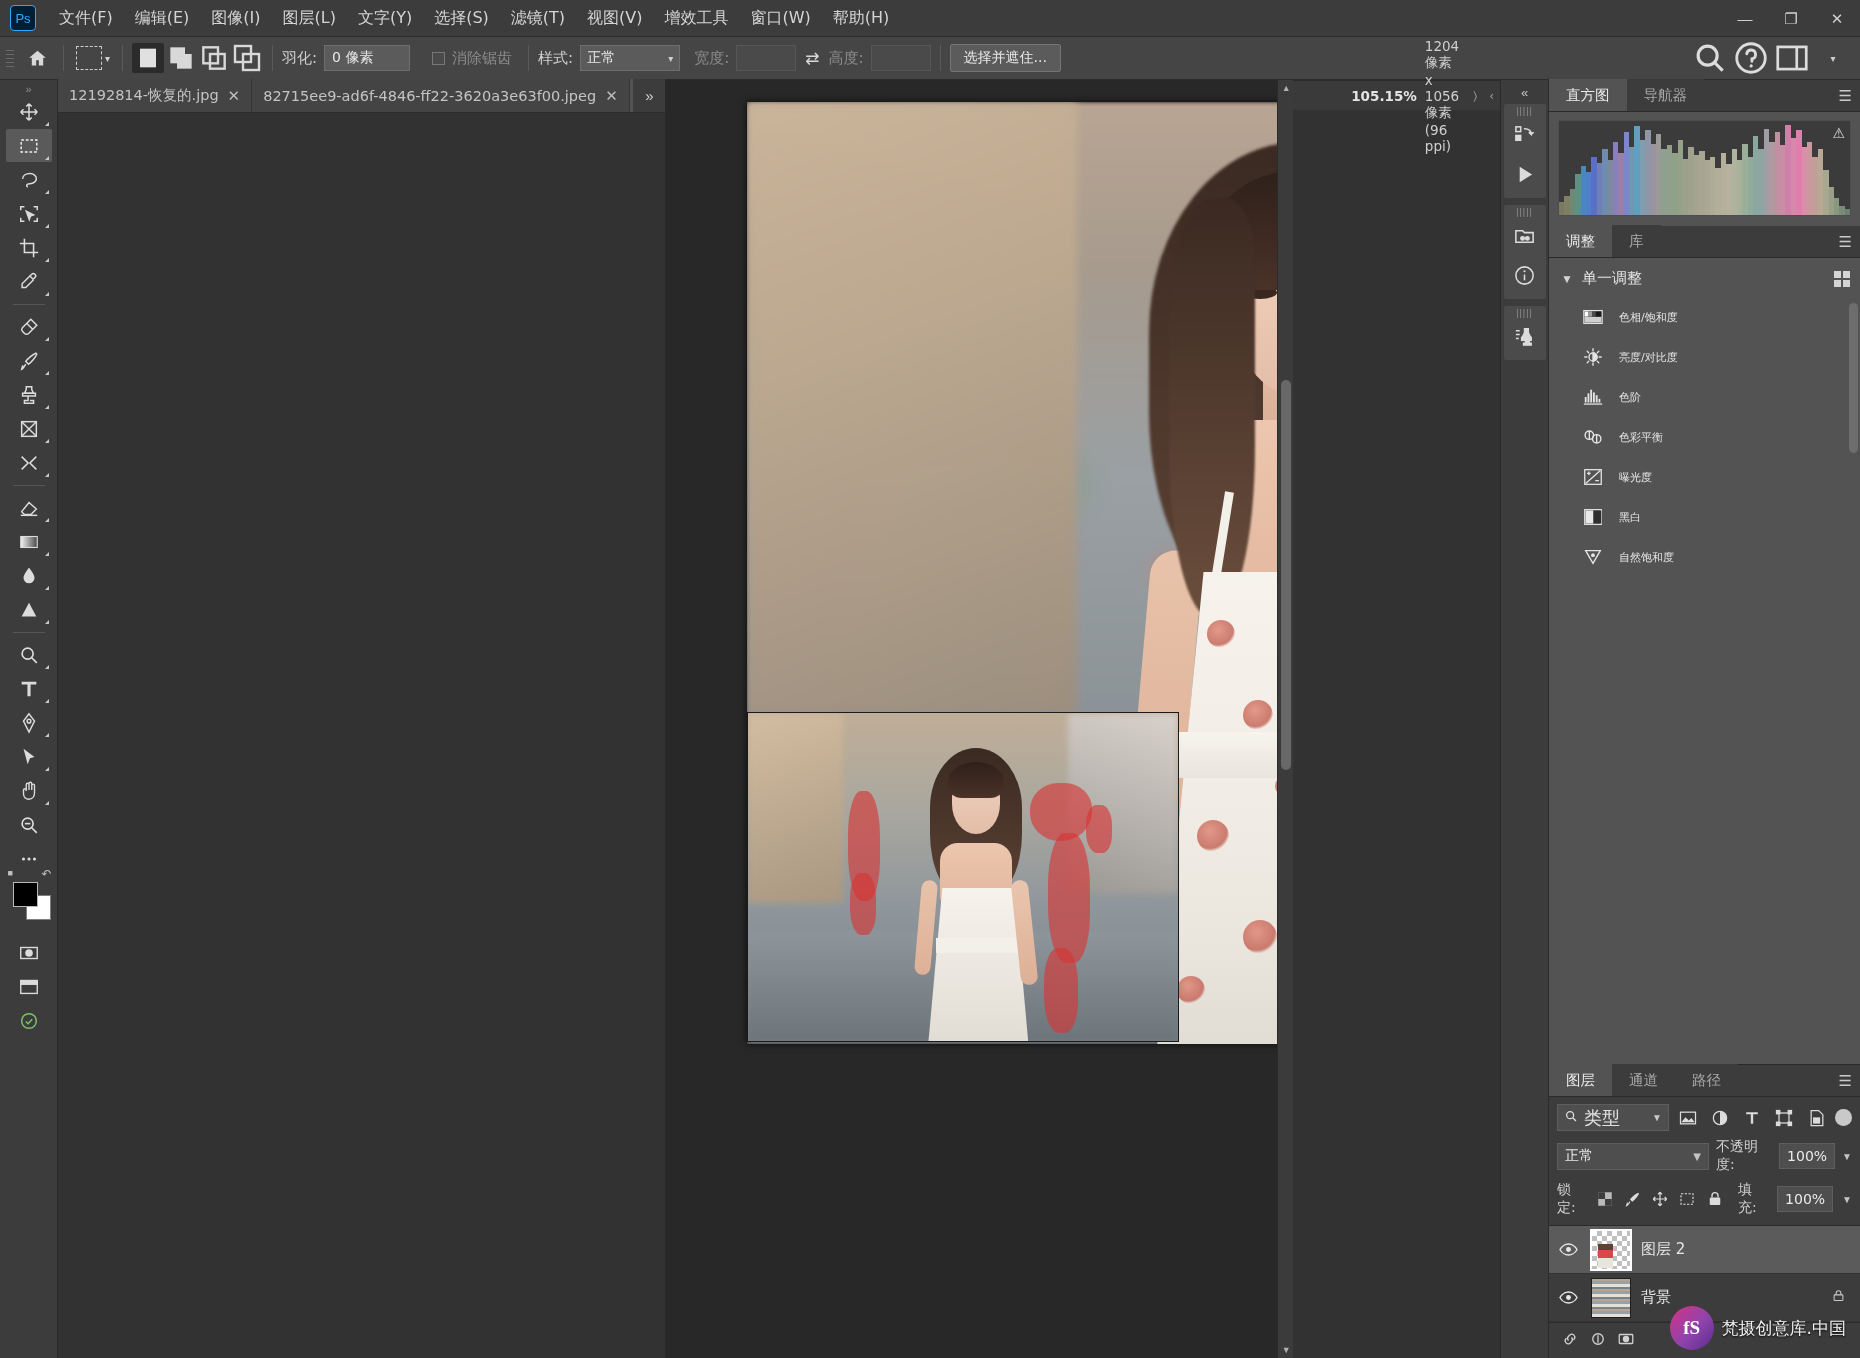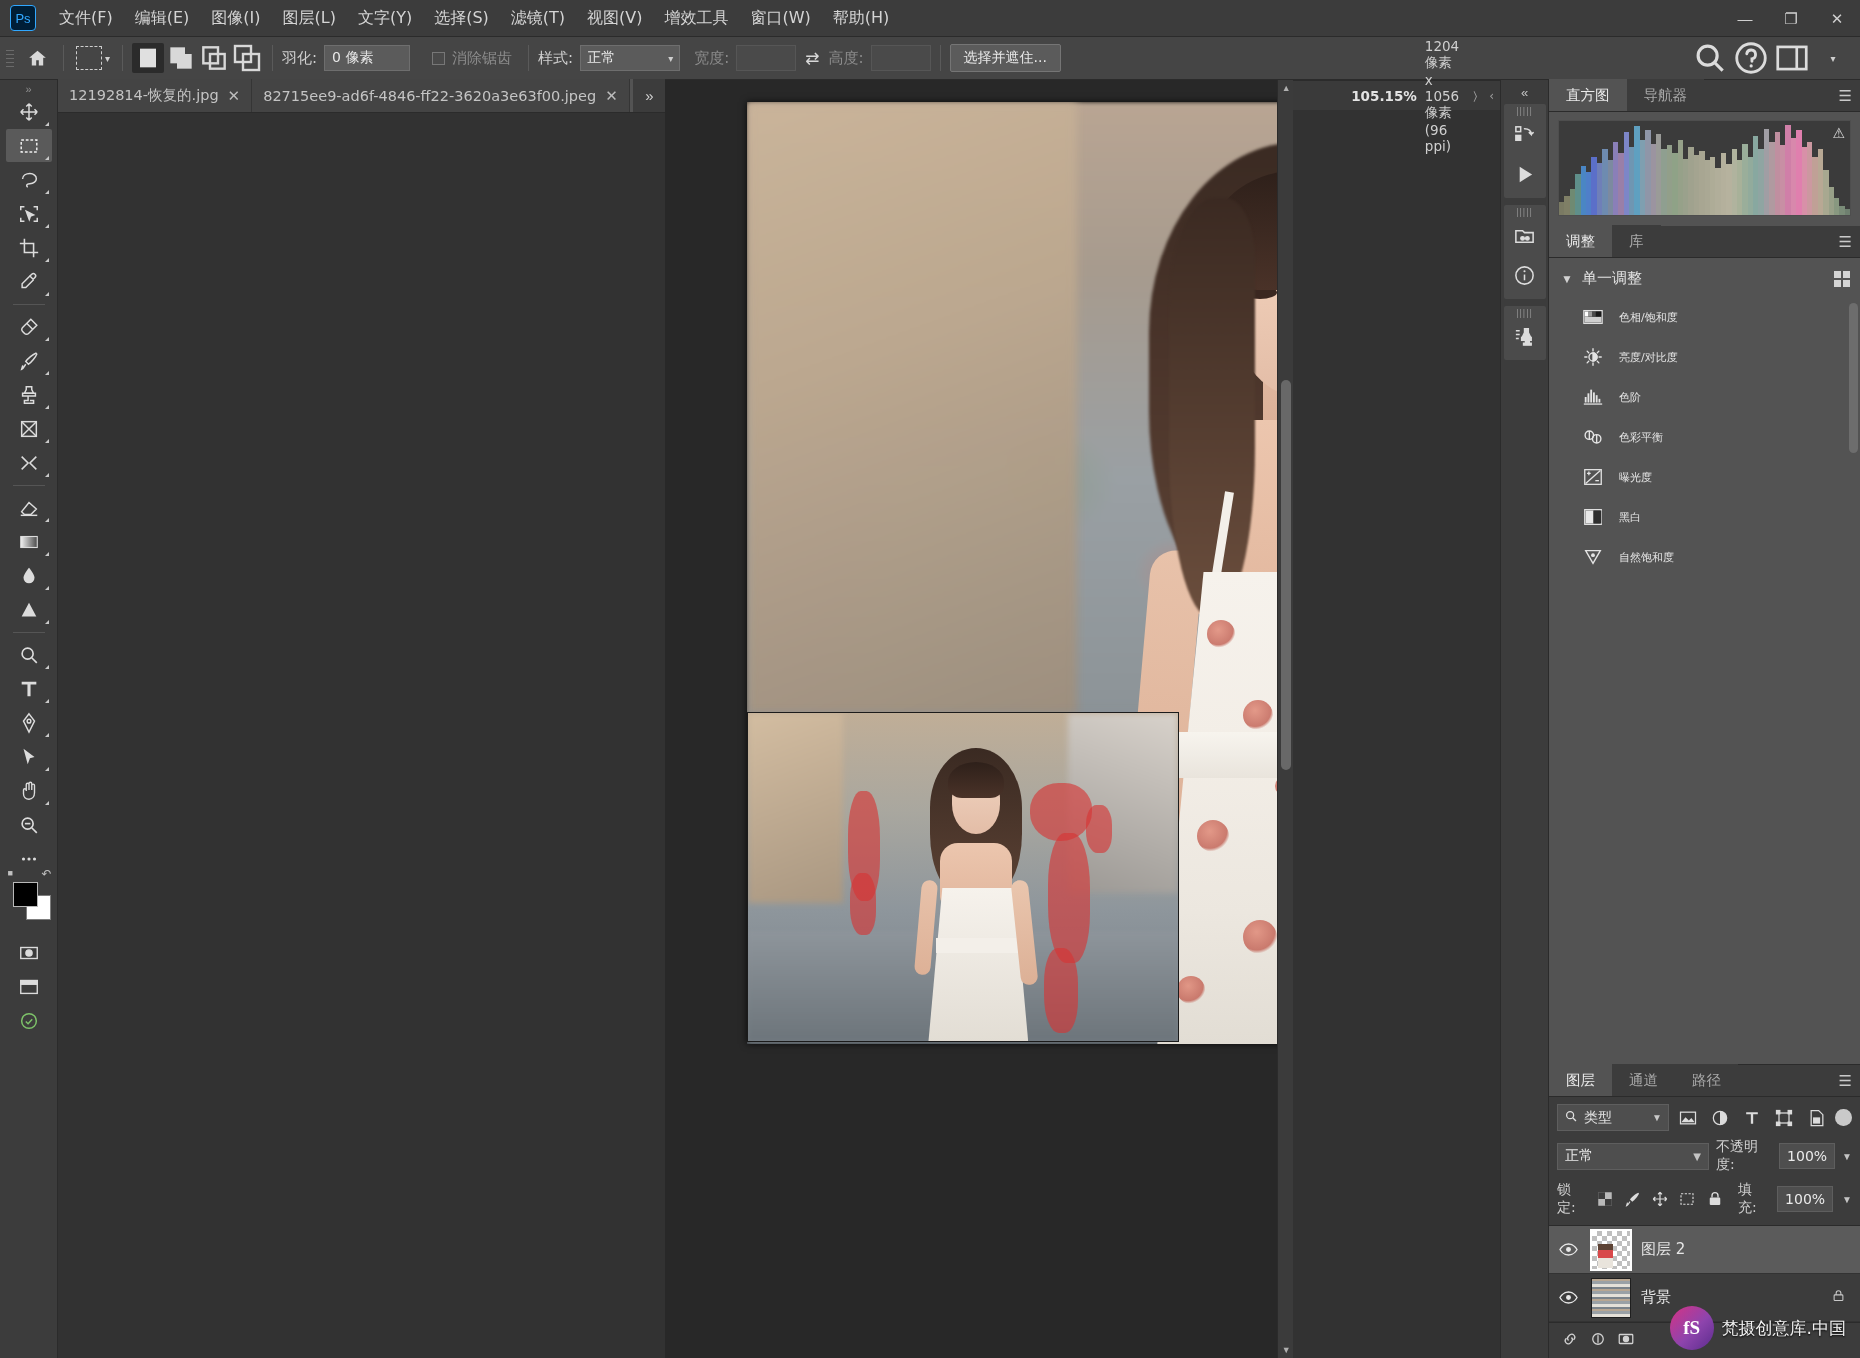--- a/index.html
+++ b/index.html
@@ -276,21 +276,21 @@
   .adj-ico svg { width:22px; height:22px; }
   .adj-label { font-size:11px; color:#e4e4e4; font-family:"DejaVu Sans","Liberation Sans",sans-serif;}
   .adj-scroll { position:absolute; right:2px; top:6px; width:9px; height:150px; background:#6d6d6d; border-radius:5px;}
 
   .layerspanel { background:#3c3c3c; display:flex; flex-direction:column; flex: 0 0 auto; border-top:1px solid #2b2b2b; }
   .lp-toolrow { display:flex; align-items:center; gap:5px; padding: 7px 8px; background:#3c3c3c;}
   .lp-filter {
     display:flex; align-items:center; gap:6px; background:#4e4e4e; border:1px solid #5e5e5e;
     height:27px; padding: 0 6px; min-width: 112px;
   }
-  .lp-filter .t { font-size:14px; color:#e0e0e0; font-family:Liberation Sans, sans-serif;text-align:right;}
+  .lp-filter .t { font-size:18px; color:#e0e0e0; font-family:Liberation Sans, sans-serif;text-align:right;}
   .lp-filter .cv { margin-left:auto; font-size:10px; color:#c8c8c8;}
   .lp-ficon { width:28px; height:27px; display:flex;align-items:center;justify-content:center; color:#dcdcdc;}
   .lp-ficon svg { width:20px;height:20px;}
   .lp-toggle { width:17px;height:17px;border-radius:50%; background:#c9c9c9; margin-left:auto; }
   .lp-row2 { display:flex; align-items:center; gap:7px; padding: 0 8px 7px; }
   .blend-sel {
     background:#4e4e4e;border:1px solid #5e5e5e;height:27px;min-width:152px;display:flex;align-items:center;
     justify-content:space-between;padding:0 7px;font-size:14px;color:#e8e8e8;
     font-family:"DejaVu Sans","Liberation Sans",sans-serif;
   }

